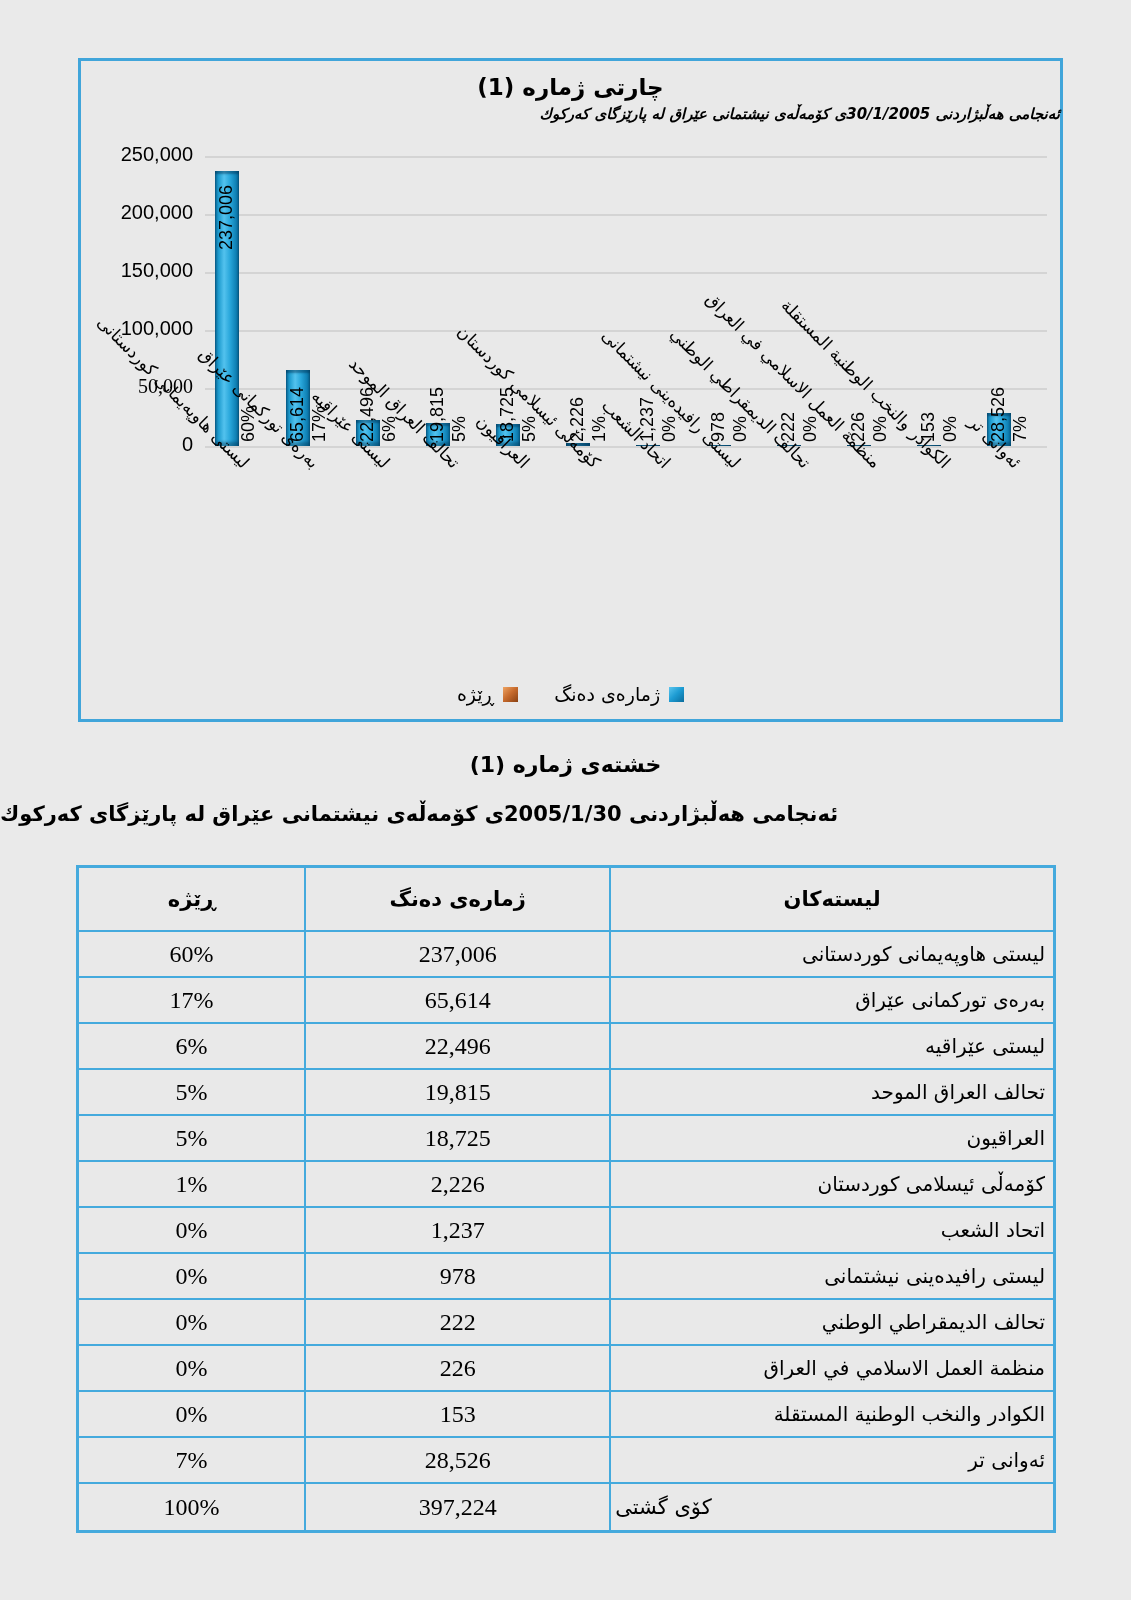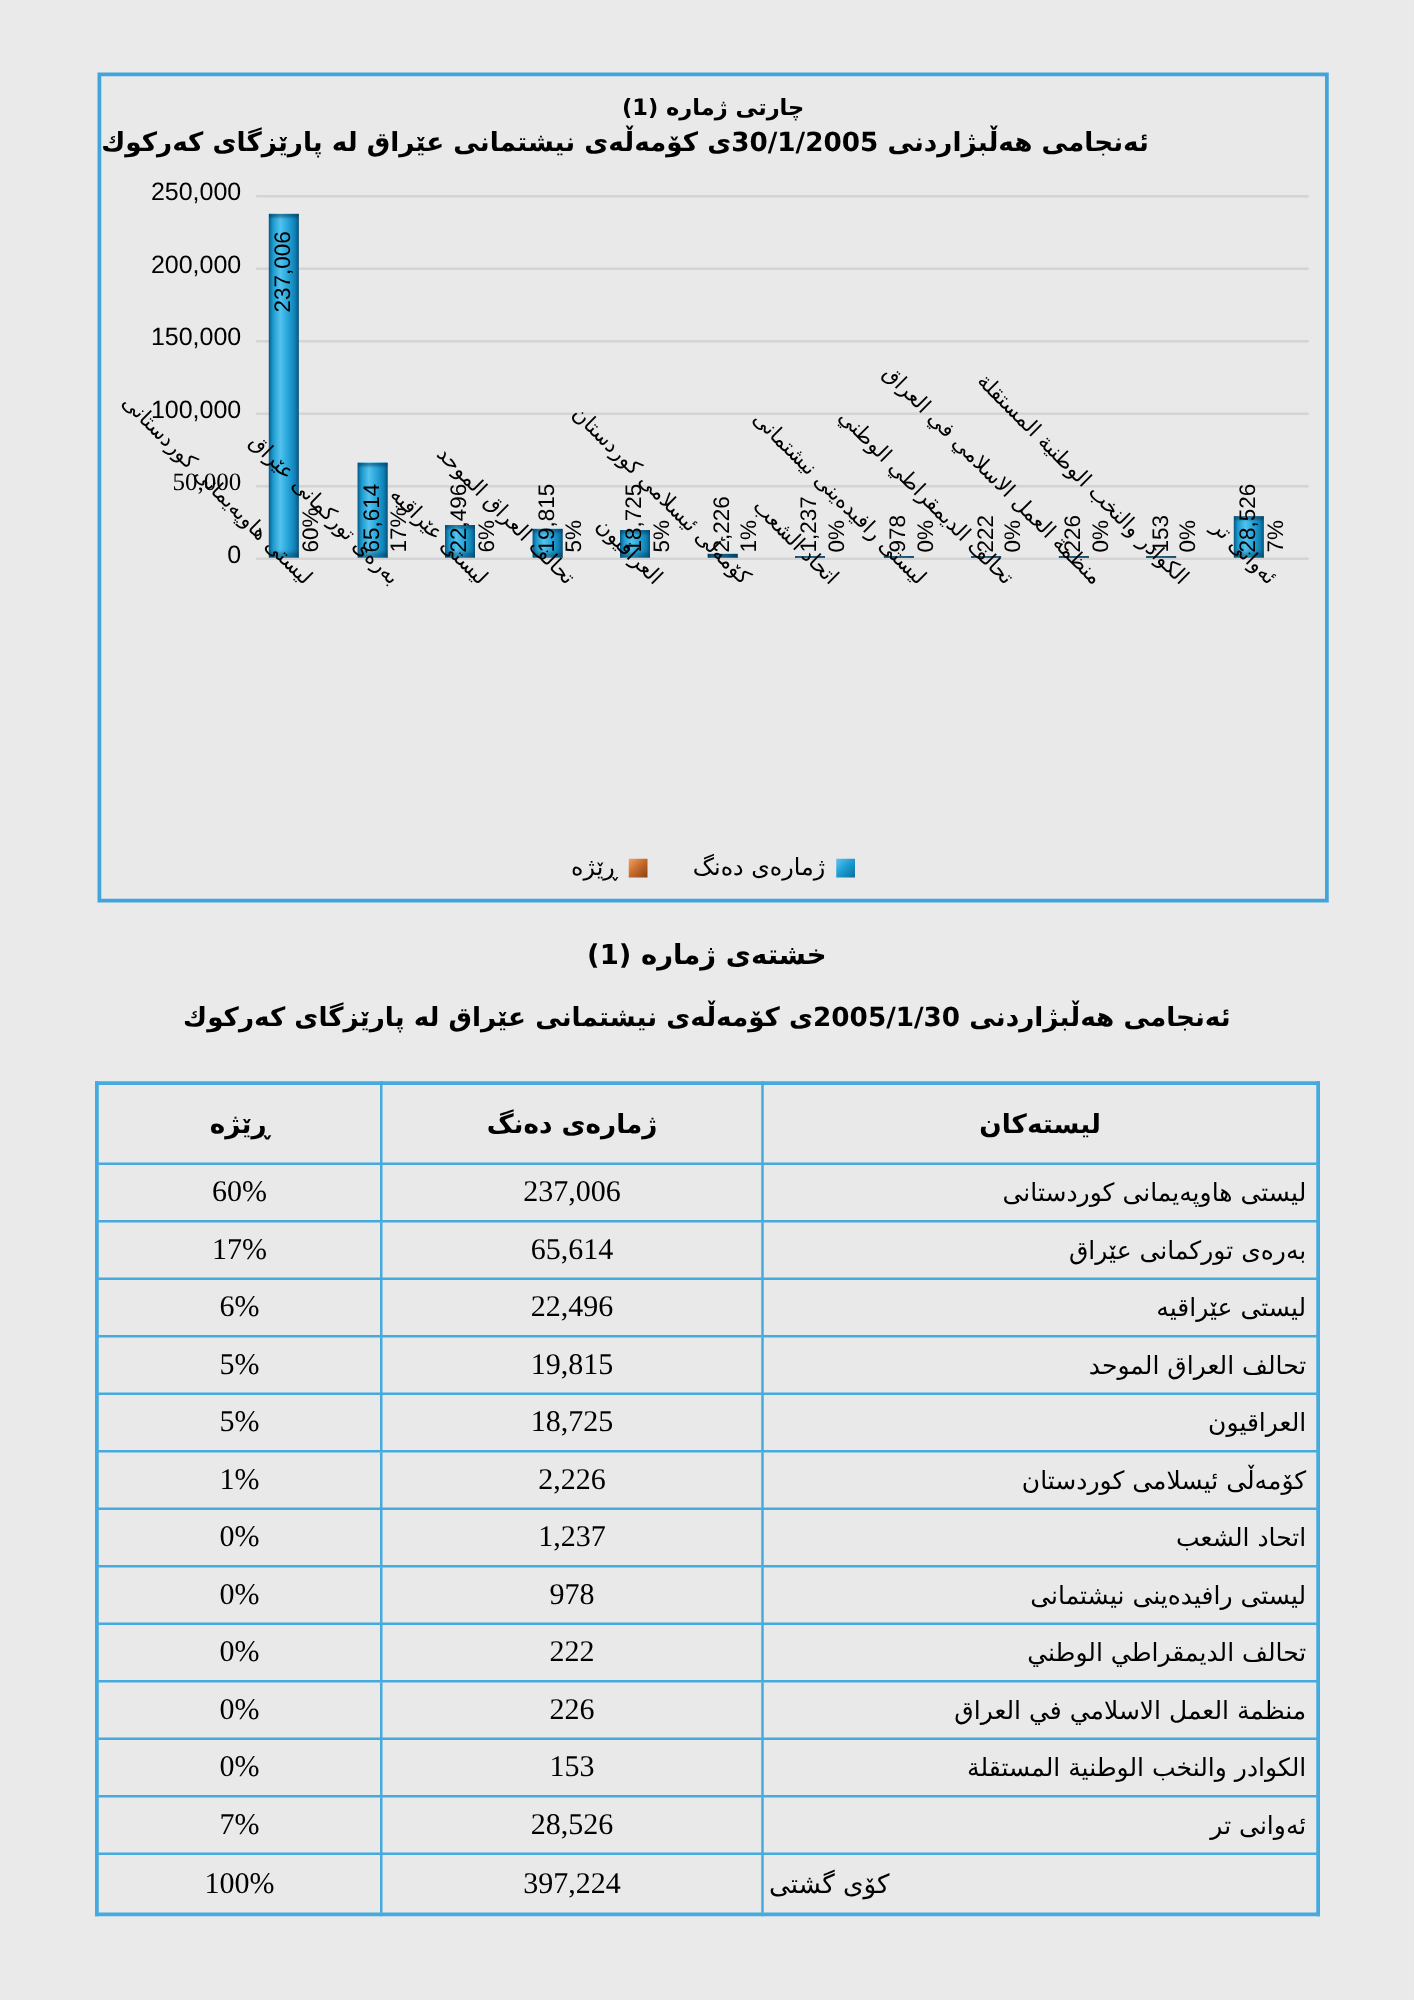--- a/index.html
+++ b/index.html
@@ -1,22 +1,22 @@
 <!DOCTYPE html>
 <html lang="ckb" dir="rtl"><head>
 <meta charset="utf-8">
 <style>
   html,body{margin:0;padding:0;background:#e9e9e9;}
   .page{position:relative;width:1131px;height:1600px;background:#eaeaea;overflow:hidden;
         font-family:"DejaVu Sans",sans-serif;color:#000;direction:rtl;}
   
   .chart-box{position:absolute;left:78px;top:58px;width:979px;height:658px;
              border:3px solid #41a5da;background:#e9e9e9;direction:rtl;}
-  .chart-title{margin-top:13px;text-align:center;font-size:18px;font-weight:bold;line-height:26px;}
-  .chart-subtitle{text-align:left;font-size:21px;font-weight:bold;line-height:28px;}
+  .chart-title{margin-top:13px;text-align:center;font-size:23px;font-weight:bold;line-height:26px;}
+  .chart-subtitle{text-align:right;font-size:15px;font-weight:bold;line-height:28px;font-style:italic;}
   .plot{position:absolute;left:124px;top:95px;width:842px;height:290px;direction:ltr;}
   .grid{position:absolute;left:0;width:100%;height:2px;background:#d4d4d4;}
   .ytick{position:absolute;left:8px;width:104px;text-align:right;font:20px "Liberation Sans",sans-serif;
          color:#000;direction:ltr;}
   .bar{position:absolute;bottom:0;width:24px;
        background:linear-gradient(90deg,#0b6c9c 0%,#1e9ccf 15%,#53c2ee 38%,#29a7db 62%,#0f80b4 88%,#0a6591 100%);
        box-shadow:inset 0 3px 2px rgba(0,45,75,.45), inset 0 -4px 3px rgba(0,45,75,.40);}
   .vlabel{position:absolute;writing-mode:vertical-rl;text-orientation:mixed;
           transform:rotate(180deg);white-space:nowrap;
           font:18px "Liberation Sans",sans-serif;color:#000;direction:ltr;}
@@ -24,21 +24,21 @@
        transform:rotate(45deg);transform-origin:100% 0;}
   .legend{position:absolute;left:0;top:622px;width:100%;display:flex;justify-content:center;
           align-items:center;gap:36px;direction:rtl;}
   .legend .entry{display:flex;align-items:center;gap:9px;font-size:19px;}
   .sq{width:15px;height:15px;display:inline-block;}
   .sq.blue{background:linear-gradient(135deg,#5cc6ef 0%,#1d9cd3 48%,#0b6d9d 100%);}
   .sq.orange{background:linear-gradient(135deg,#efa463 0%,#c66a2c 48%,#8a4113 100%);}
   
   .tbl-title{position:absolute;left:0;top:752px;width:100%;text-align:center;
              font-size:22px;font-weight:bold;}
-  .tbl-subtitle{position:absolute;left:0;top:802px;width:100%;text-align:center;
+  .tbl-subtitle{position:absolute;left:0;top:802px;width:100%;text-align:left;
                 font-size:21px;font-weight:bold;}
   table.data{position:absolute;left:76px;top:865px;width:980px;border-collapse:collapse;
              table-layout:fixed;direction:rtl;background:#e9e9e9;border:3px solid #45aadd;}
   table.data th,table.data td{border:2px solid #45aadd;background:#e9e9e9;overflow:hidden;}
   table.data th{height:60px;font-size:21px;font-weight:bold;text-align:center;vertical-align:middle;}
   table.data td{height:42px;vertical-align:middle;}
   td.name{text-align:right;padding:0 8px 0 4px;font-size:20px;}
   td.num{text-align:center;font-family:"Liberation Serif",serif;font-size:24px;direction:ltr;}
   tr.total td{font-weight:normal;height:44px;}
   tr.total td.name{text-align:left;font-size:21px;}

